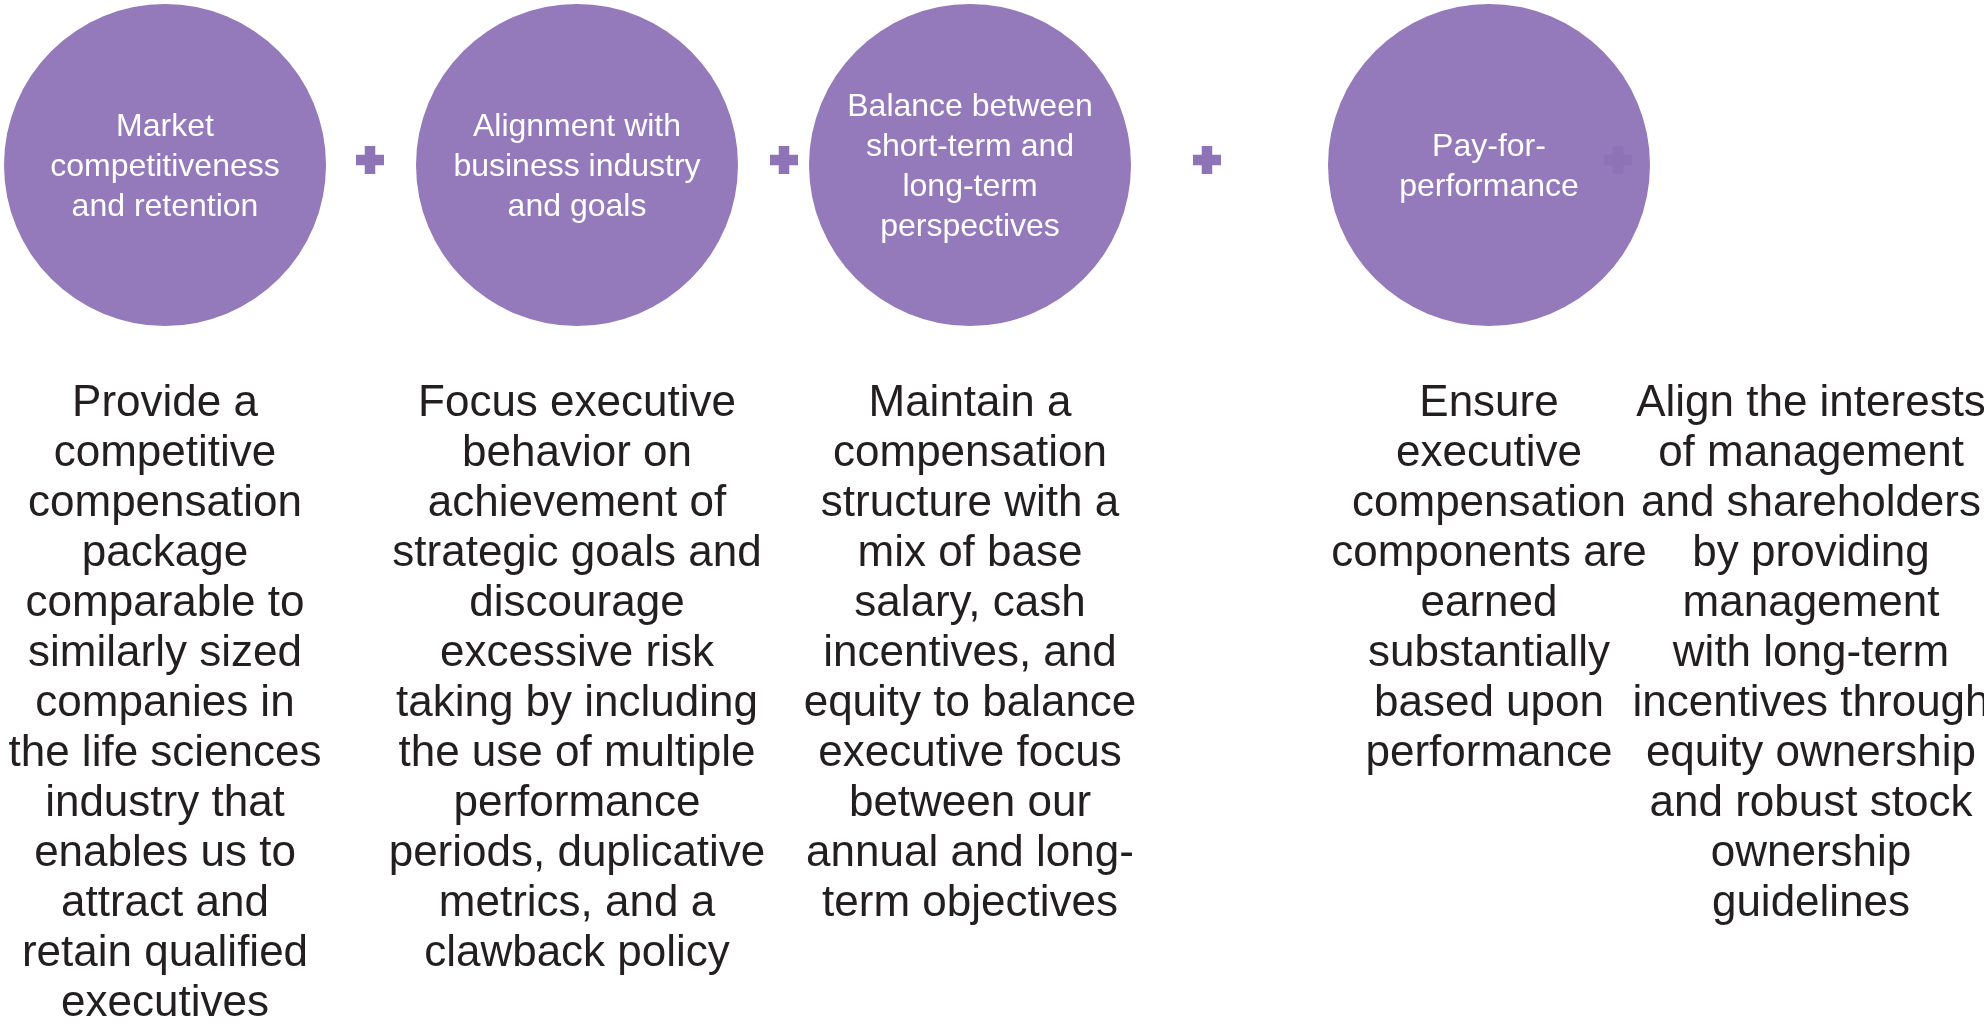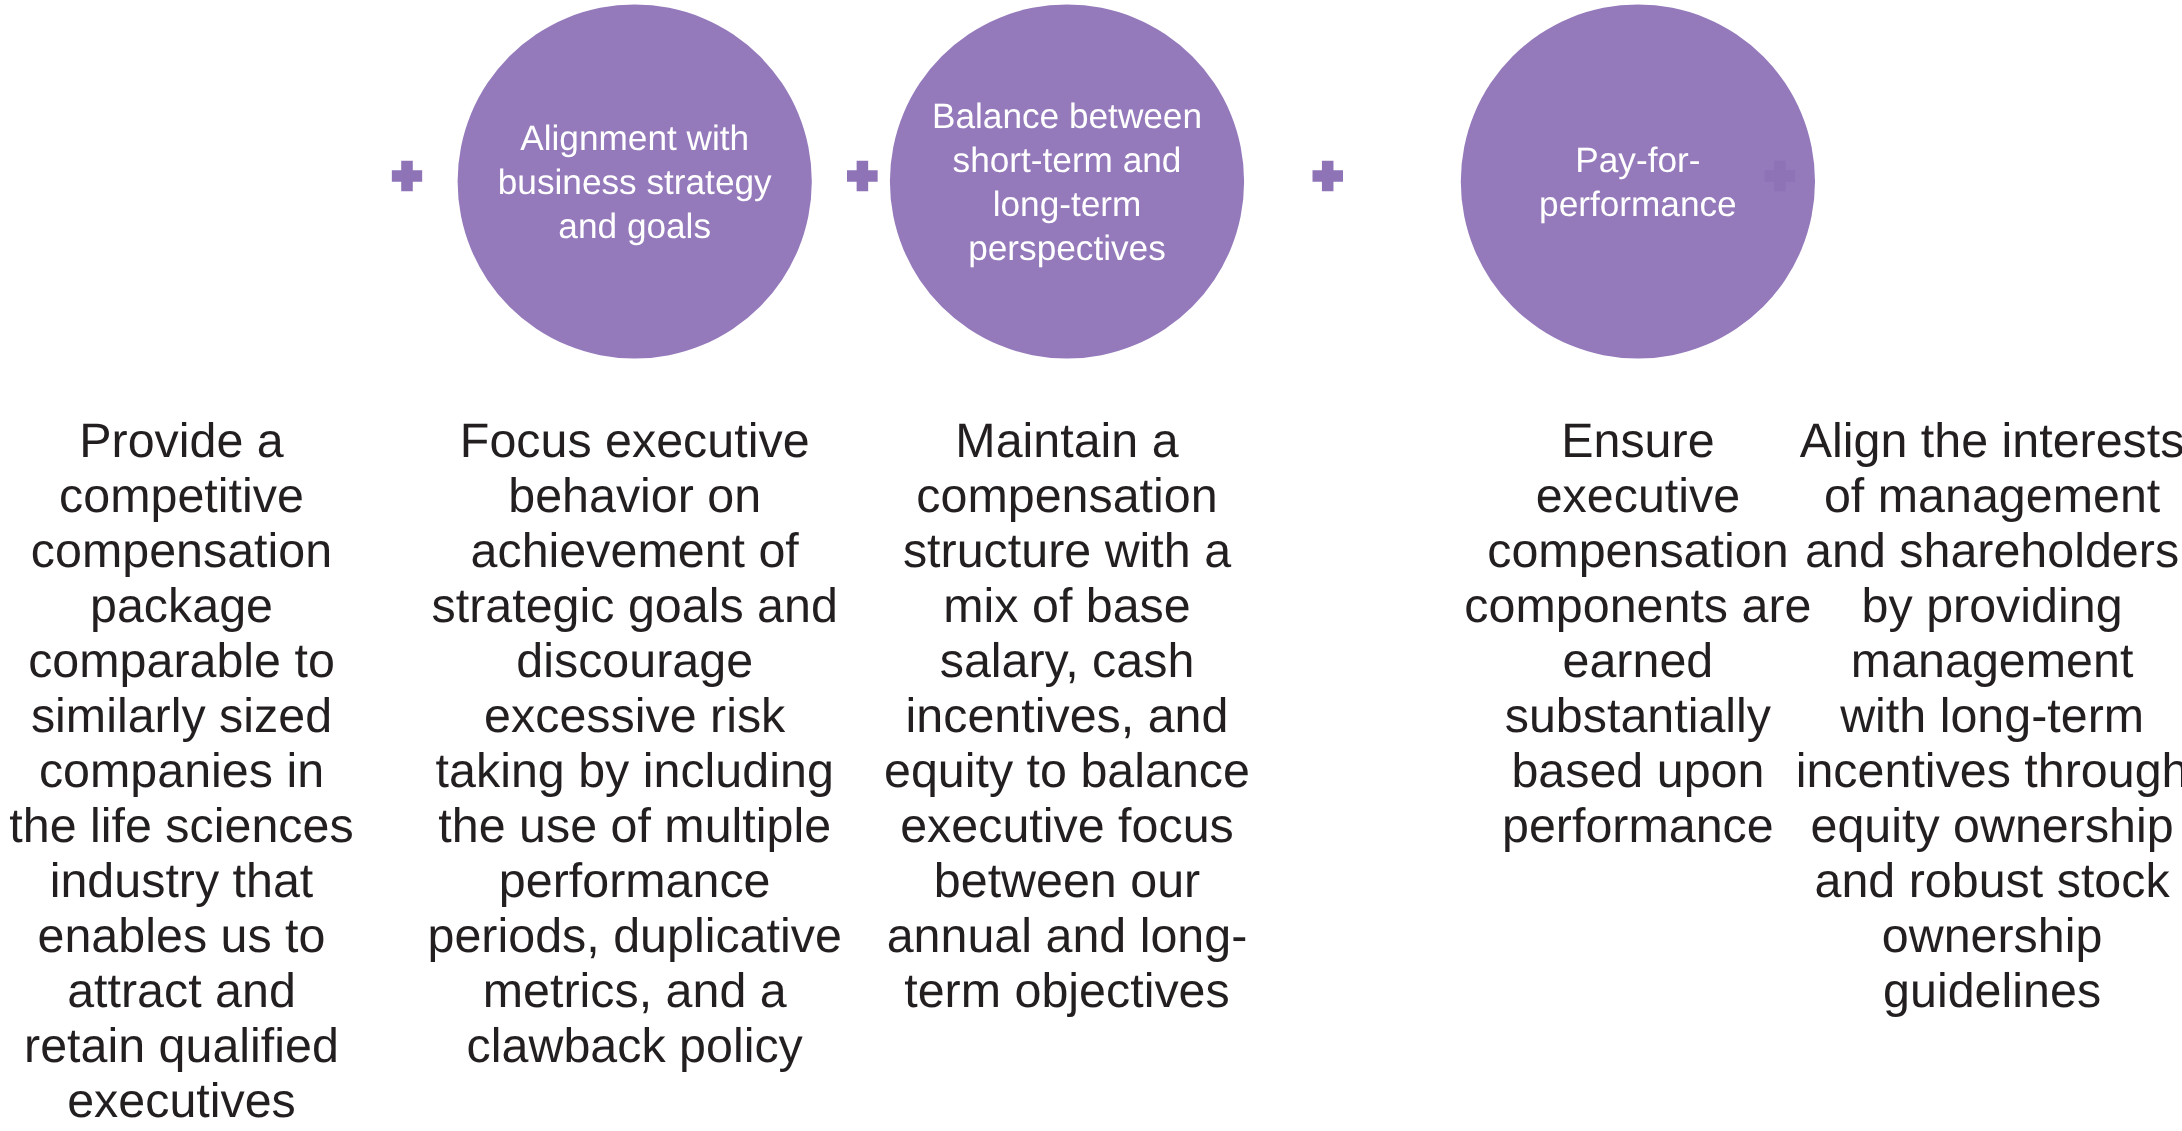--- a/index.html
+++ b/index.html
@@ -64,39 +64,44 @@
     width: 28px;
     height: 28px;
   }
 </style>
 </head>
 <body>
 
 <div class="canvas">
 
   <div class="col" style="left:-5px;width:340px;">
+    <div class="circle">
+      <div class="title">Market
+competitiveness
+and retention</div>
+    </div>
     <div class="desc">Provide a
 competitive
 compensation
 package
 comparable to
 similarly sized
 companies in
 the life sciences
 industry that
 enables us to
 attract and
 retain qualified
 executives</div>
   </div>
 
   <div class="col" style="left:357px;width:440px;">
     <div class="circle">
       <div class="title">Alignment with
-business strategy
+business industry
 and goals</div>
     </div>
     <div class="desc">Focus executive
 behavior on
 achievement of
 strategic goals and
 discourage
 excessive risk
 taking by including
 the use of multiple

